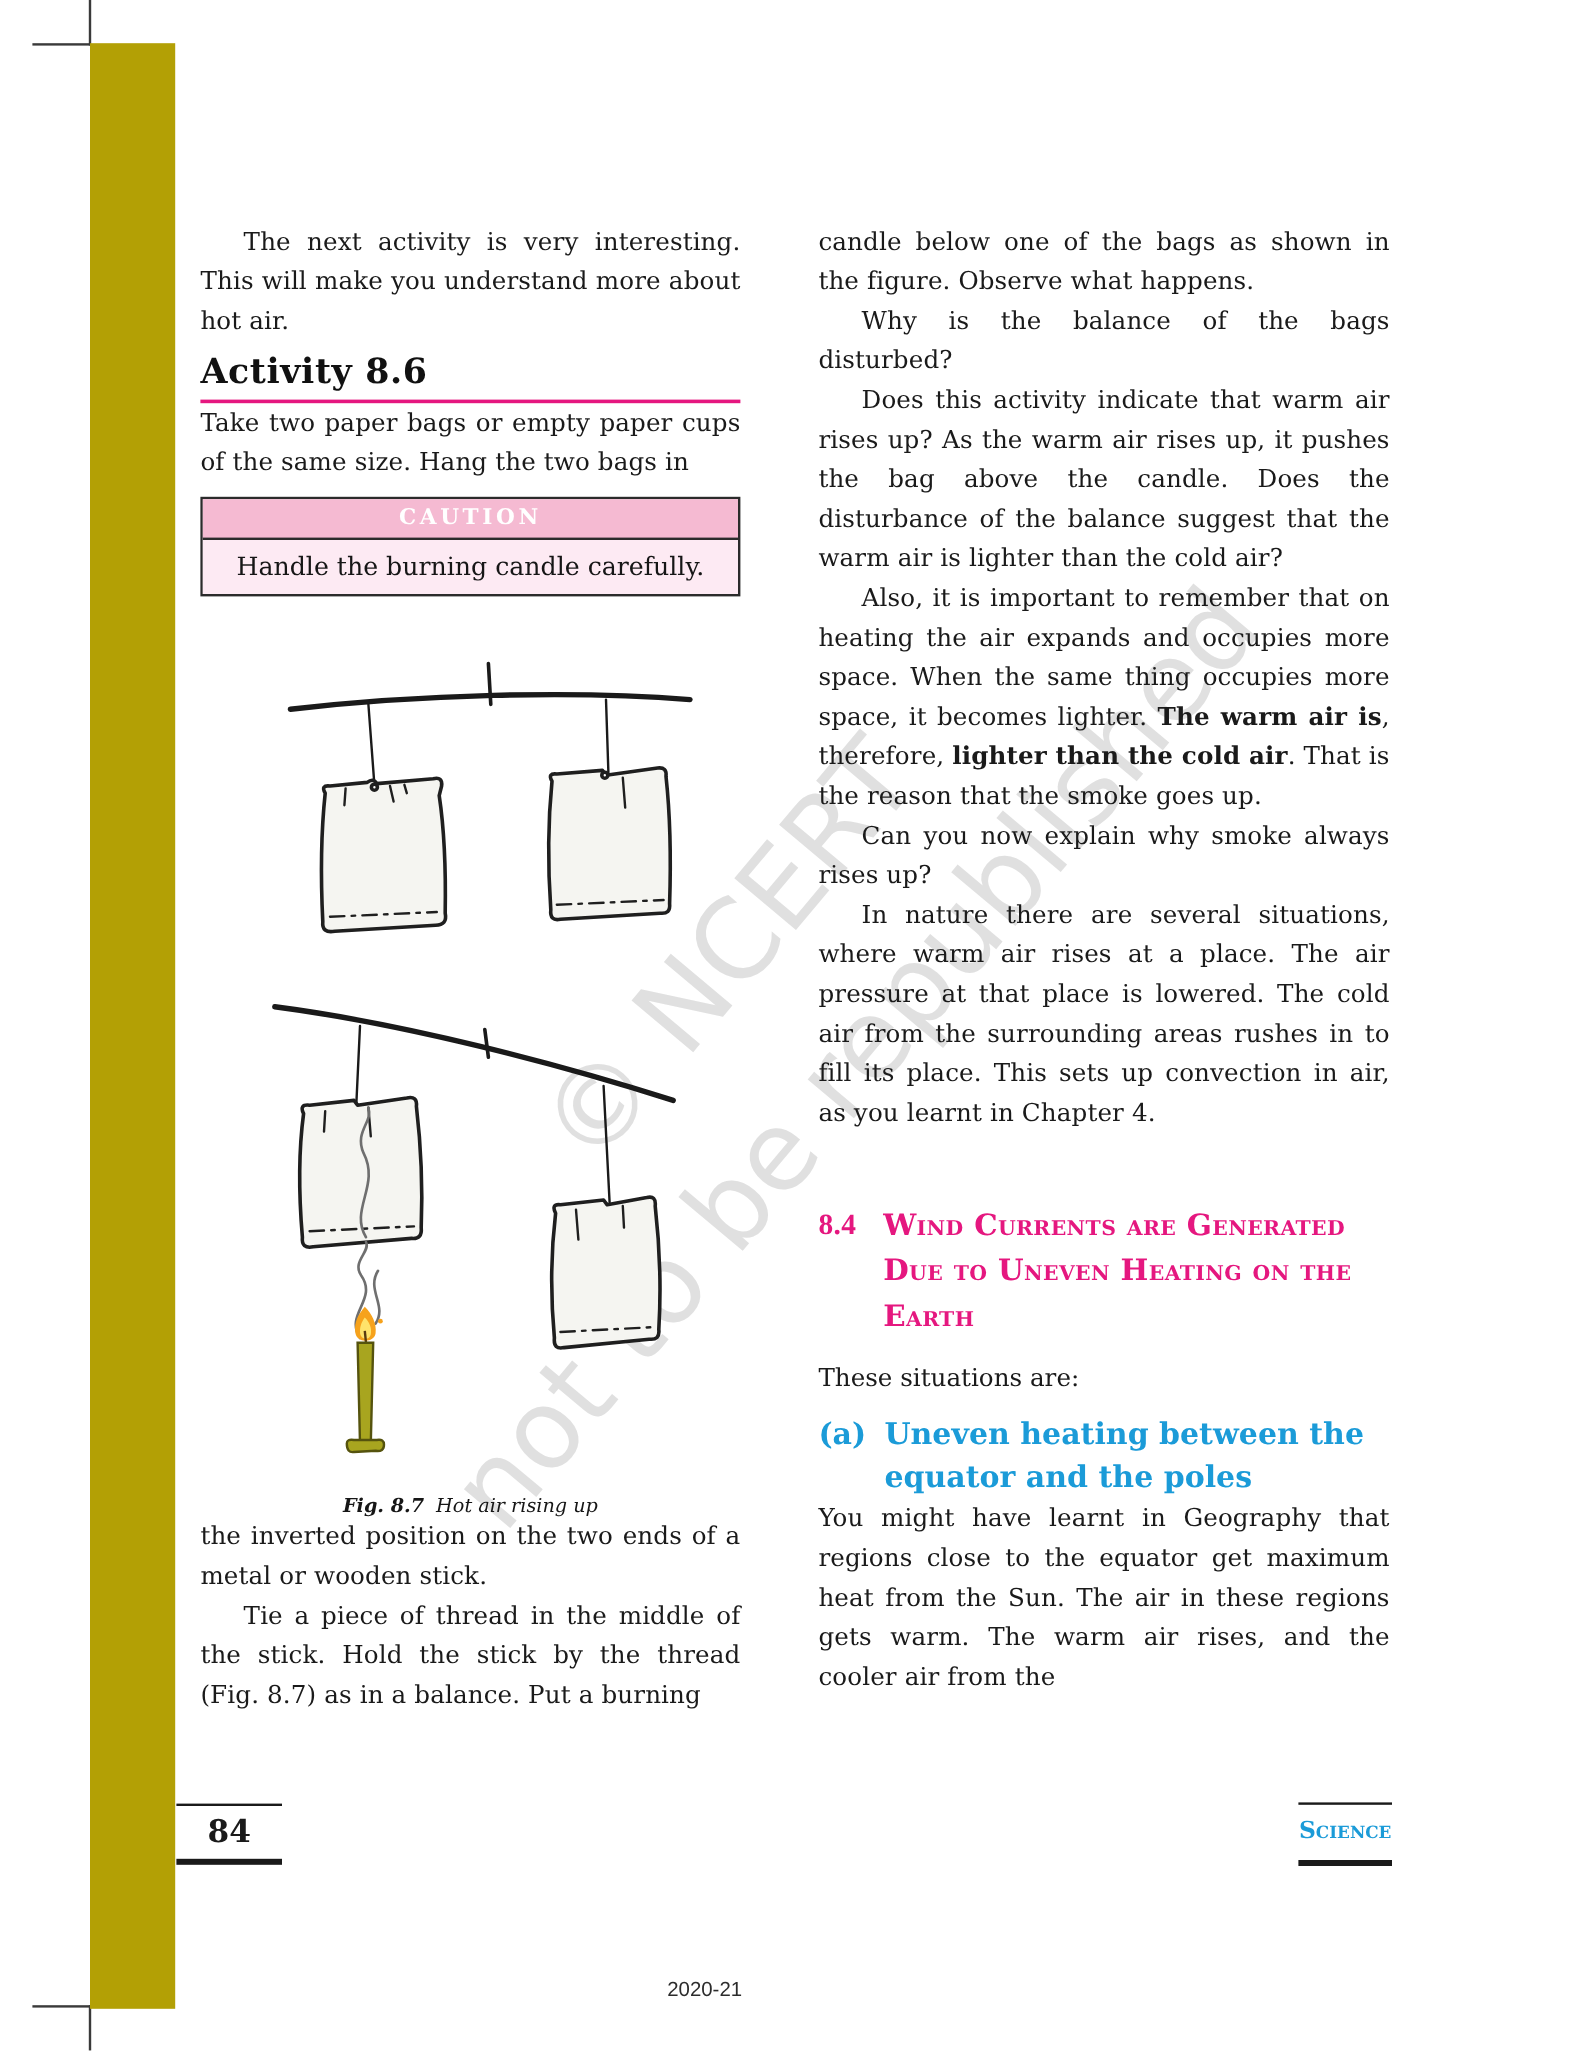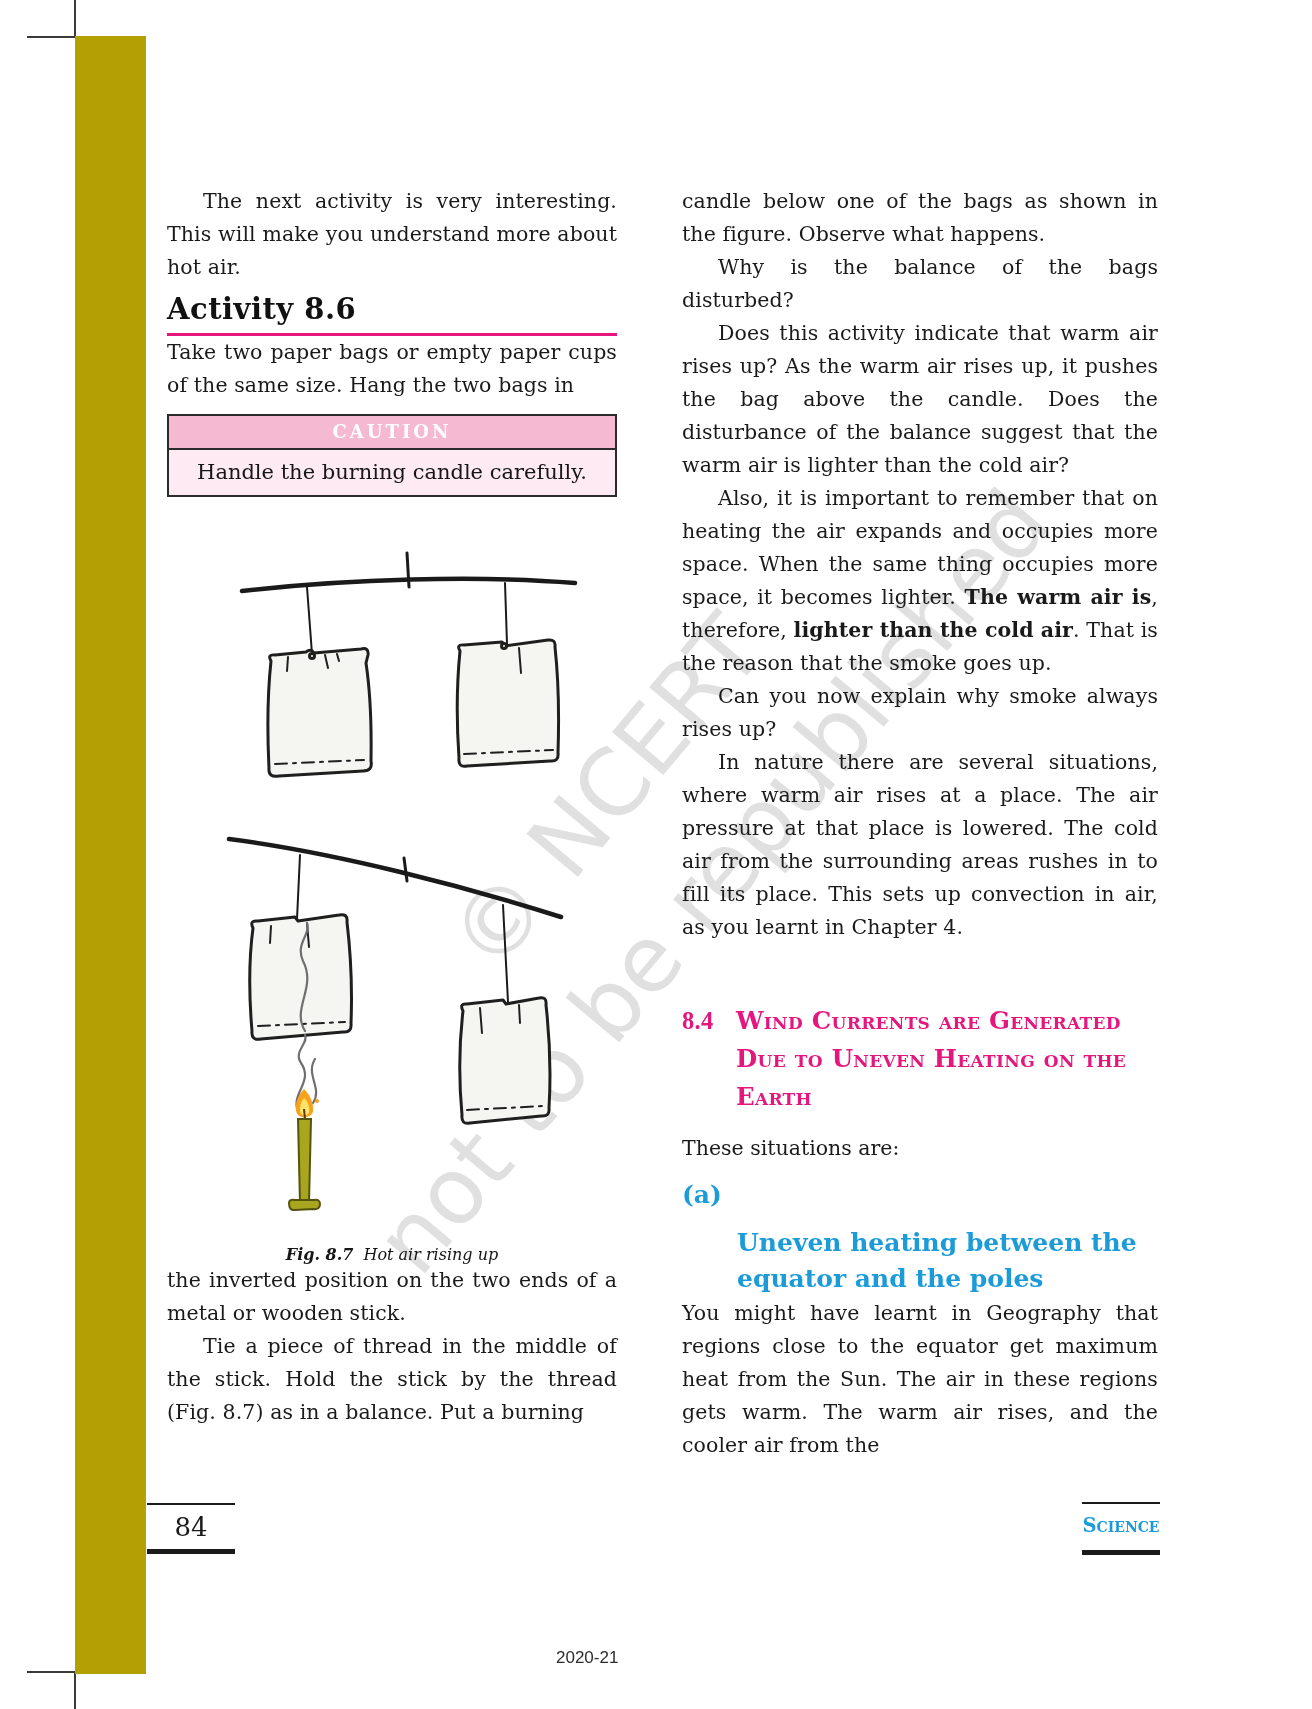--- a/index.html
+++ b/index.html
@@ -54,27 +54,27 @@
     font-size:24.5px;line-height:38px;font-variant:small-caps;letter-spacing:.3px;
   }
   .section-h .num{width:54px;flex:none;font-family:Liberation Serif, serif;}
   .section-h .txt{flex:1;}
   .situations{margin-top:16px;font-size:20.5px;line-height:33px;}
   .subsection-h{
     margin-top:12px;display:flex;color:#1b9bd8;font-weight:bold;
     font-size:25px;line-height:36px;
   }
   .subsection-h .marker{width:55px;flex:none;}
-  .subsection-h .txt{flex:1;margin-top:48px;}
+  .subsection-h .txt{flex:1;}
   .closing{margin-top:12px;}
   
   .rule{position:absolute;background:#1a1a1a;z-index:2;}
   .page-num{
     position:absolute;left:147px;top:1512px;width:88px;text-align:center;
-    font-size:26px;font-weight:normal;z-index:2;
+    font-size:26px;font-weight:bold;z-index:2;
   }
   .science-label{
     position:absolute;left:1082px;top:1514px;width:78px;text-align:center;
     font-size:19.5px;font-weight:bold;color:#1b9bd8;font-variant:small-caps;z-index:2;
   }
   .year{
     position:absolute;left:556px;top:1648px;width:200px;text-align:left;
     font-family:"Liberation Sans","DejaVu Sans",sans-serif;font-size:17px;color:#2c2c2c;z-index:2;
   }
 </style>

